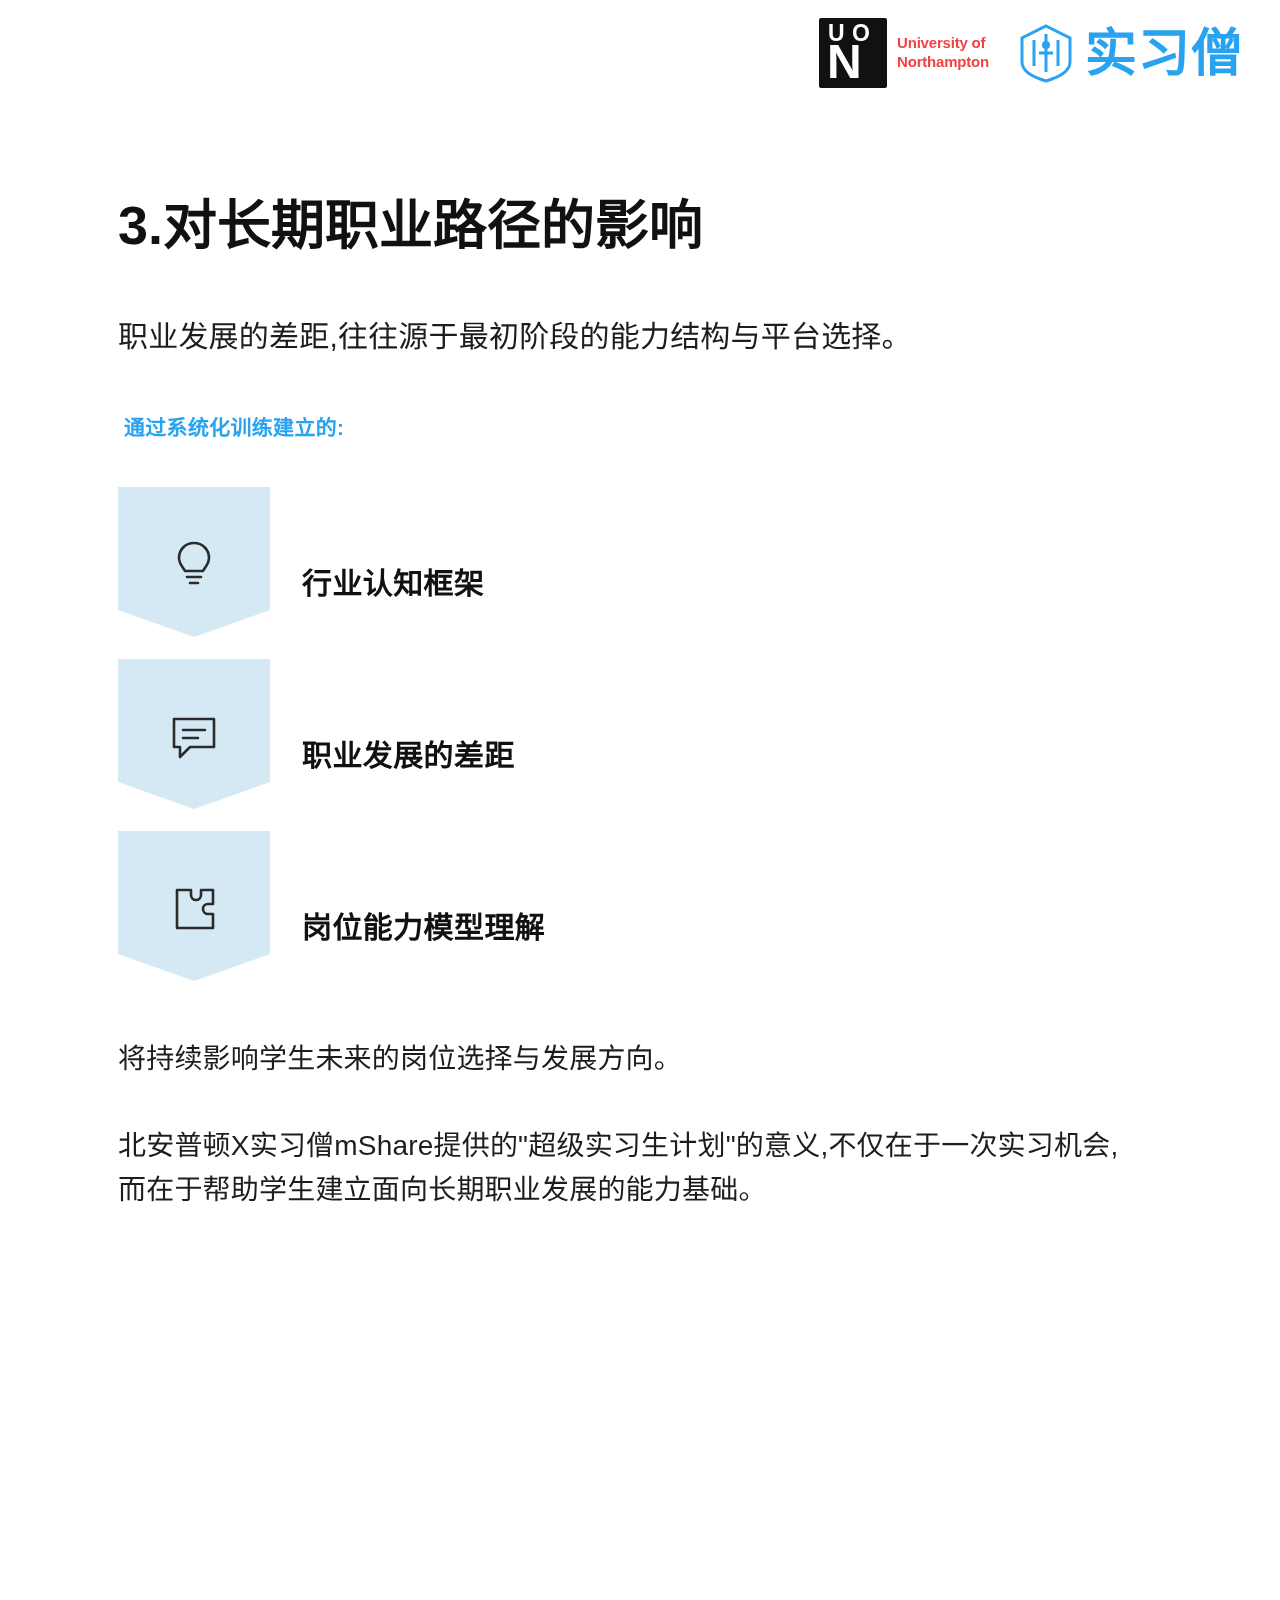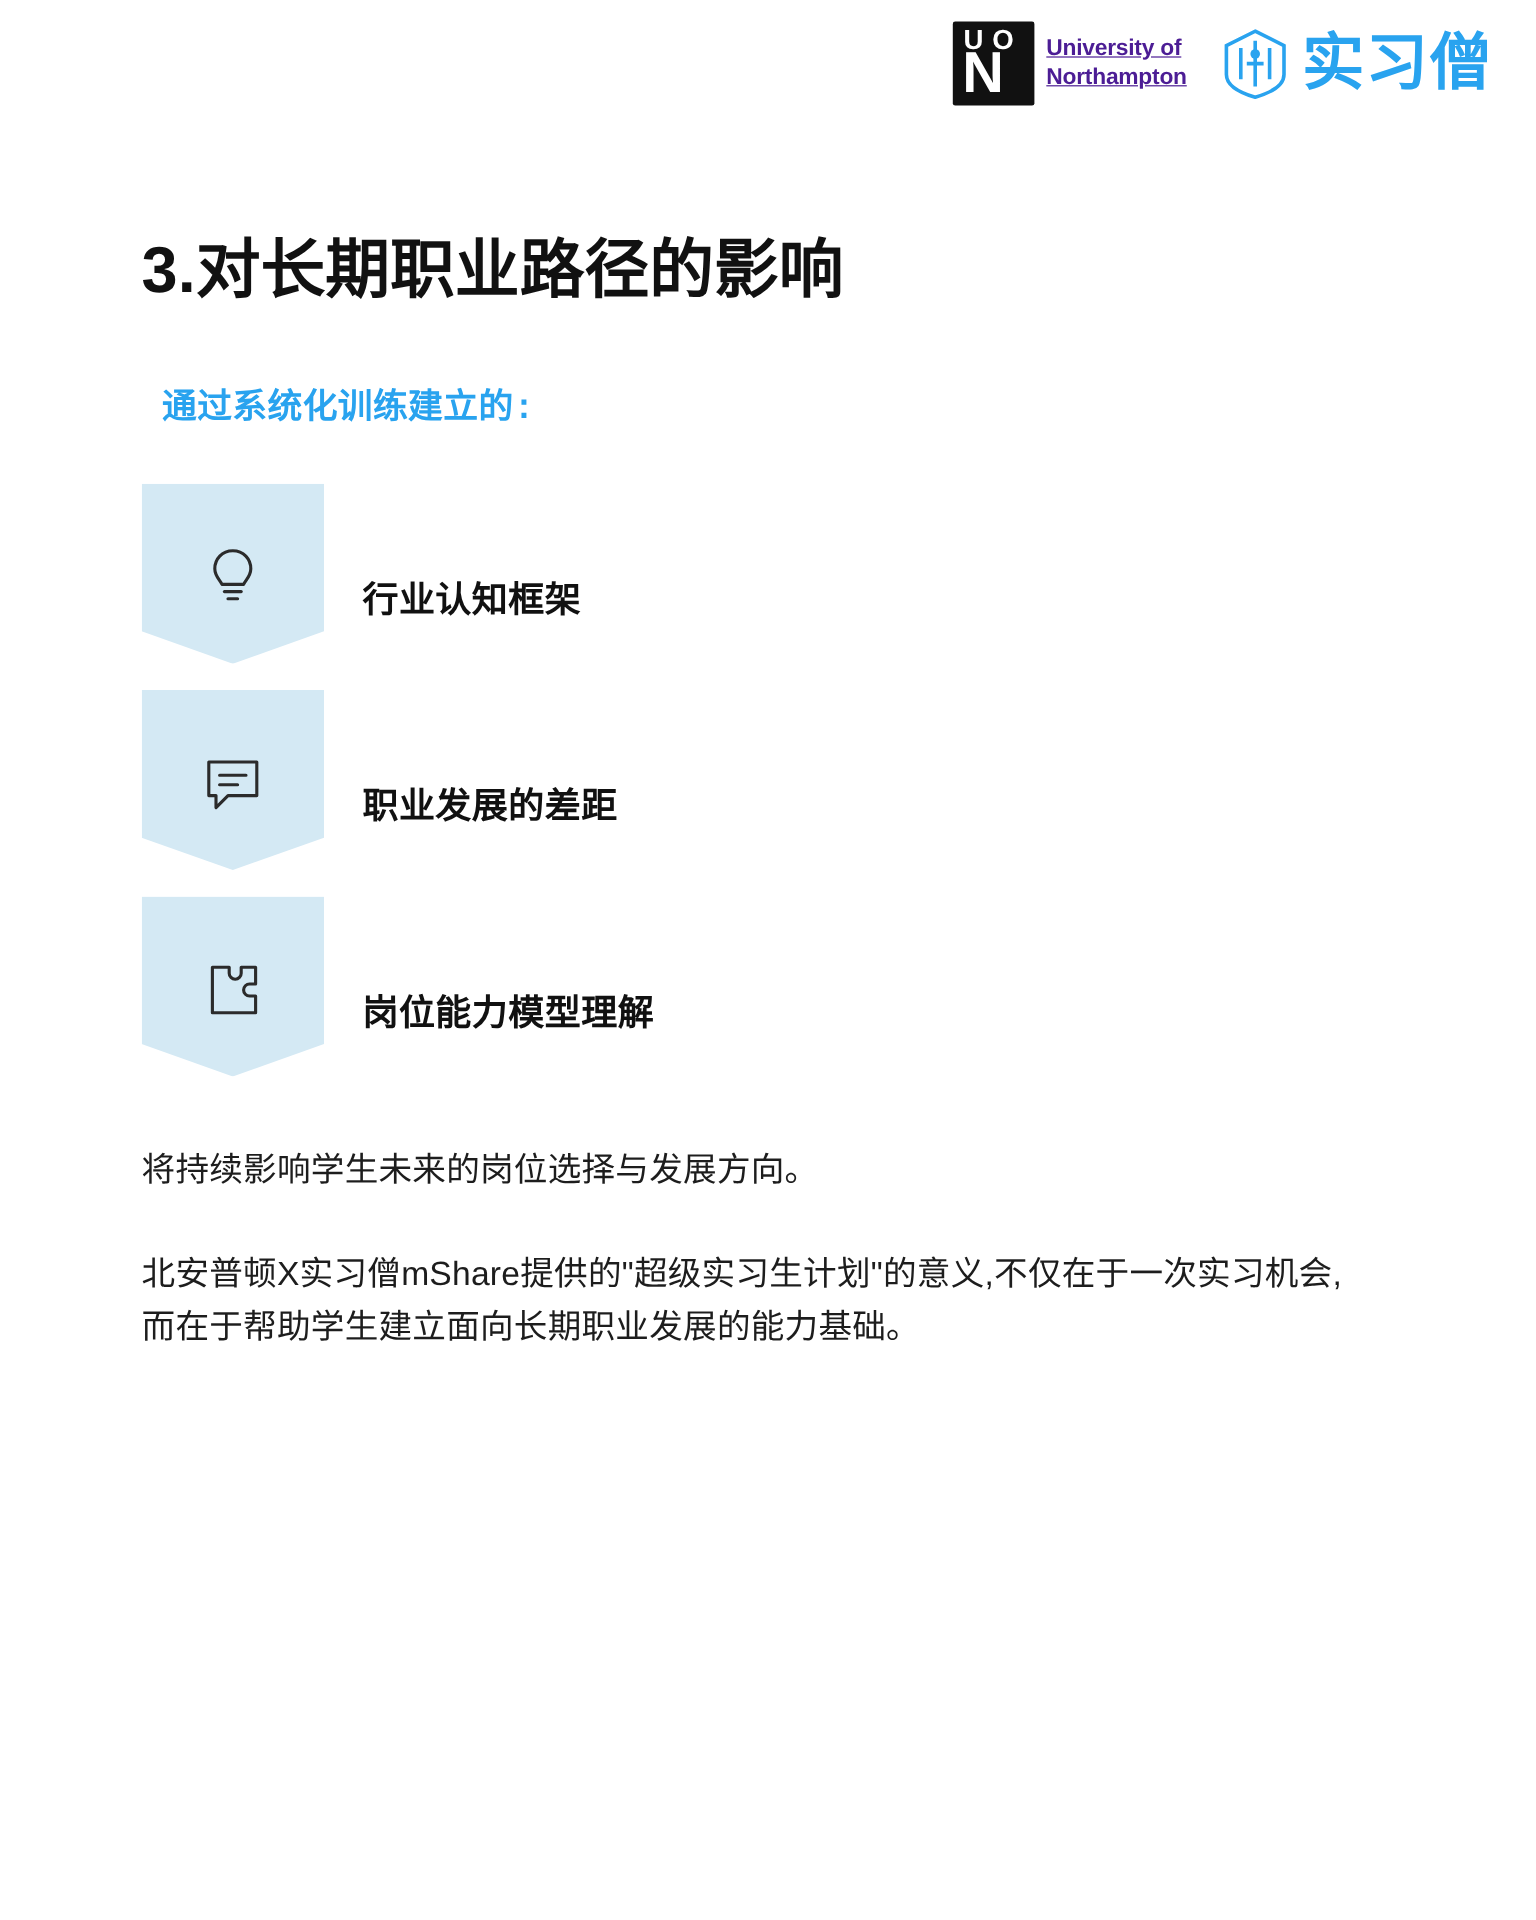--- a/index.html
+++ b/index.html
@@ -57,26 +57,25 @@
   }
   .uon-mark .n {
     position: absolute;
     left: 8px;
     top: 20px;
     font-size: 48px;
     font-weight: 700;
     line-height: 1;
   }
   .uon-words {
-    font-size: 19px;
+    font-size: 15px;
     font-weight: 700;
     line-height: 1.25;
-    color: #4c1d95;
+    color: #ef4444;
     letter-spacing: -0.2px;
-    text-decoration: underline;
   }
   .sxs-logo {
     display: flex;
     align-items: center;
     gap: 8px;
   }
   .sxs-mark {
     width: 62px;
     height: 62px;
     position: relative;
@@ -105,26 +104,25 @@
     line-height: 1.15;
   }
   .lead-paragraph {
     font-size: 30px;
     line-height: 1.5;
     color: #1d1d1d;
     margin: 0 0 52px 0;
     letter-spacing: 0.2px;
   }
   .section-subtitle {
-    font-size: 29px;
+    font-size: 21px;
     font-weight: 700;
     color: #29a3ef;
-    margin: 0 0 46px 17px;
+    margin: 0 0 46px 6px;
     letter-spacing: 0.3px;
-    font-family: Liberation Mono, monospace;
   }
 
   
   .chevron-list {
     margin: 0 0 56px 0;
     padding: 0;
     list-style: none;
   }
   .chevron-item {
     display: flex;
@@ -197,20 +195,21 @@
     </div>
     <div class="sxs-text">实习僧</div>
   </div>
 
 </div>
 
 <div class="content">
 
   <h1 class="page-title">3.对长期职业路径的影响</h1>
 
+  <p class="lead-paragraph">职业发展的差距,往往源于最初阶段的能力结构与平台选择。</p>
 
   <p class="section-subtitle">通过系统化训练建立的:</p>
 
   <ul class="chevron-list">
 
     <li class="chevron-item">
       <div class="chevron-shape">
         <svg width="46" height="52" viewBox="0 0 46 52" aria-hidden="true">
           <path d="M23 4 C14 4 8 11 8 19 C8 25 12 28 14 32 L32 32 C34 28 38 25 38 19 C38 11 32 4 23 4 Z" fill="none" stroke="#2b2b2b" stroke-width="2.6" stroke-linejoin="round"></path>
           <path d="M16 38 L30 38" fill="none" stroke="#2b2b2b" stroke-width="2.6" stroke-linecap="round"></path>

